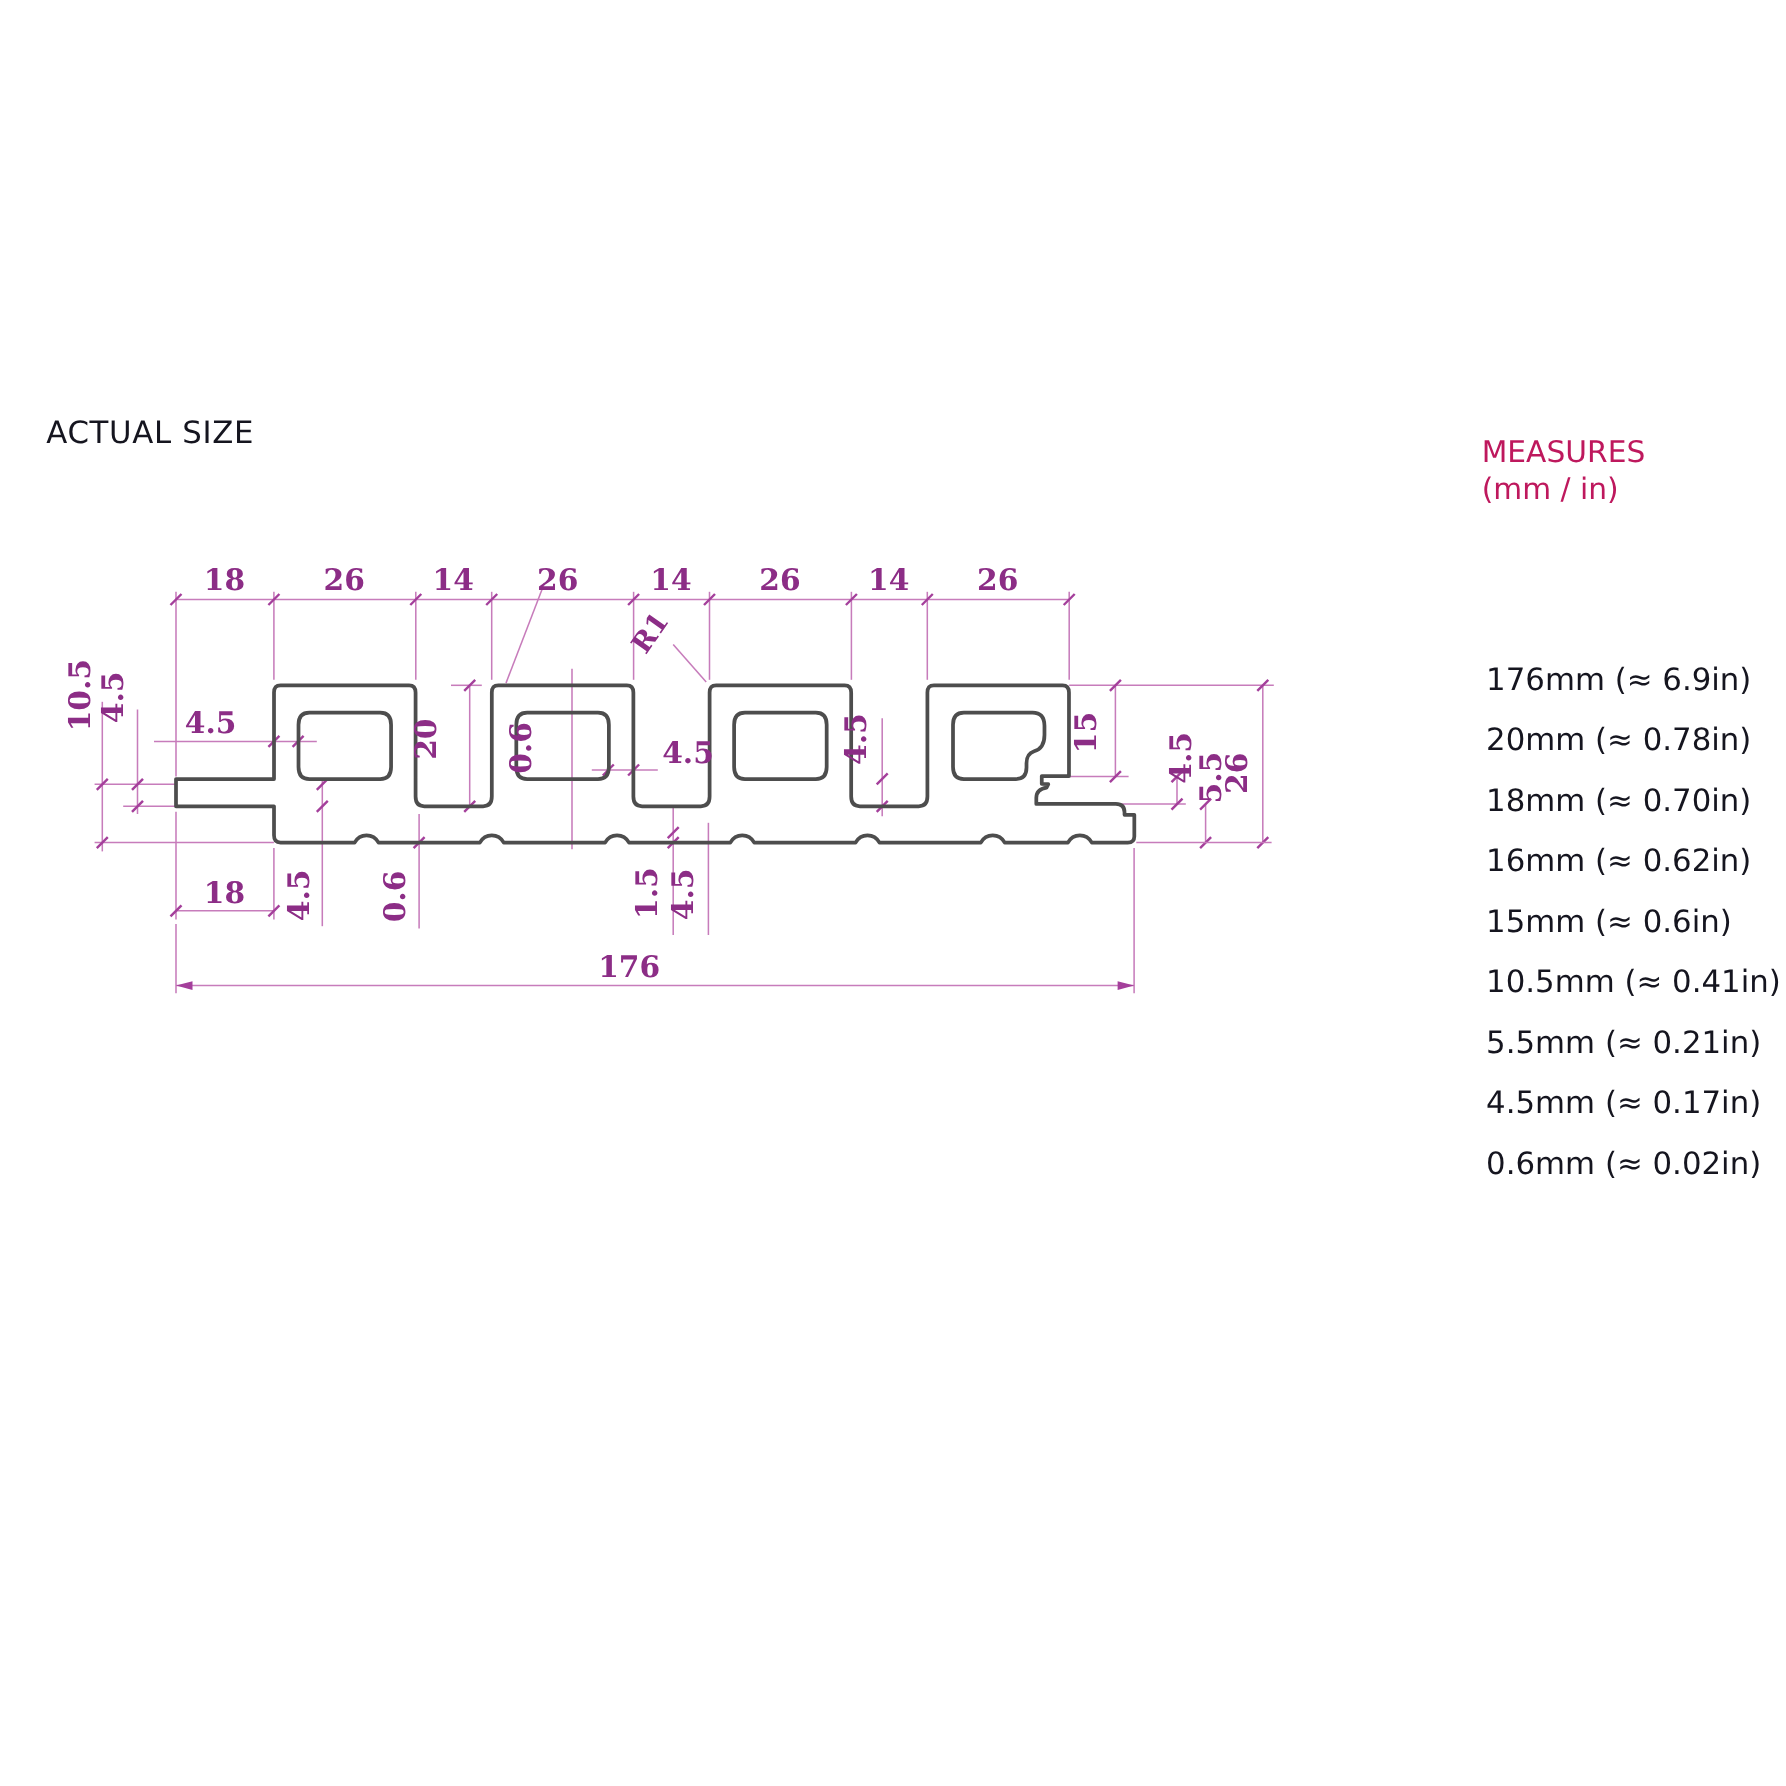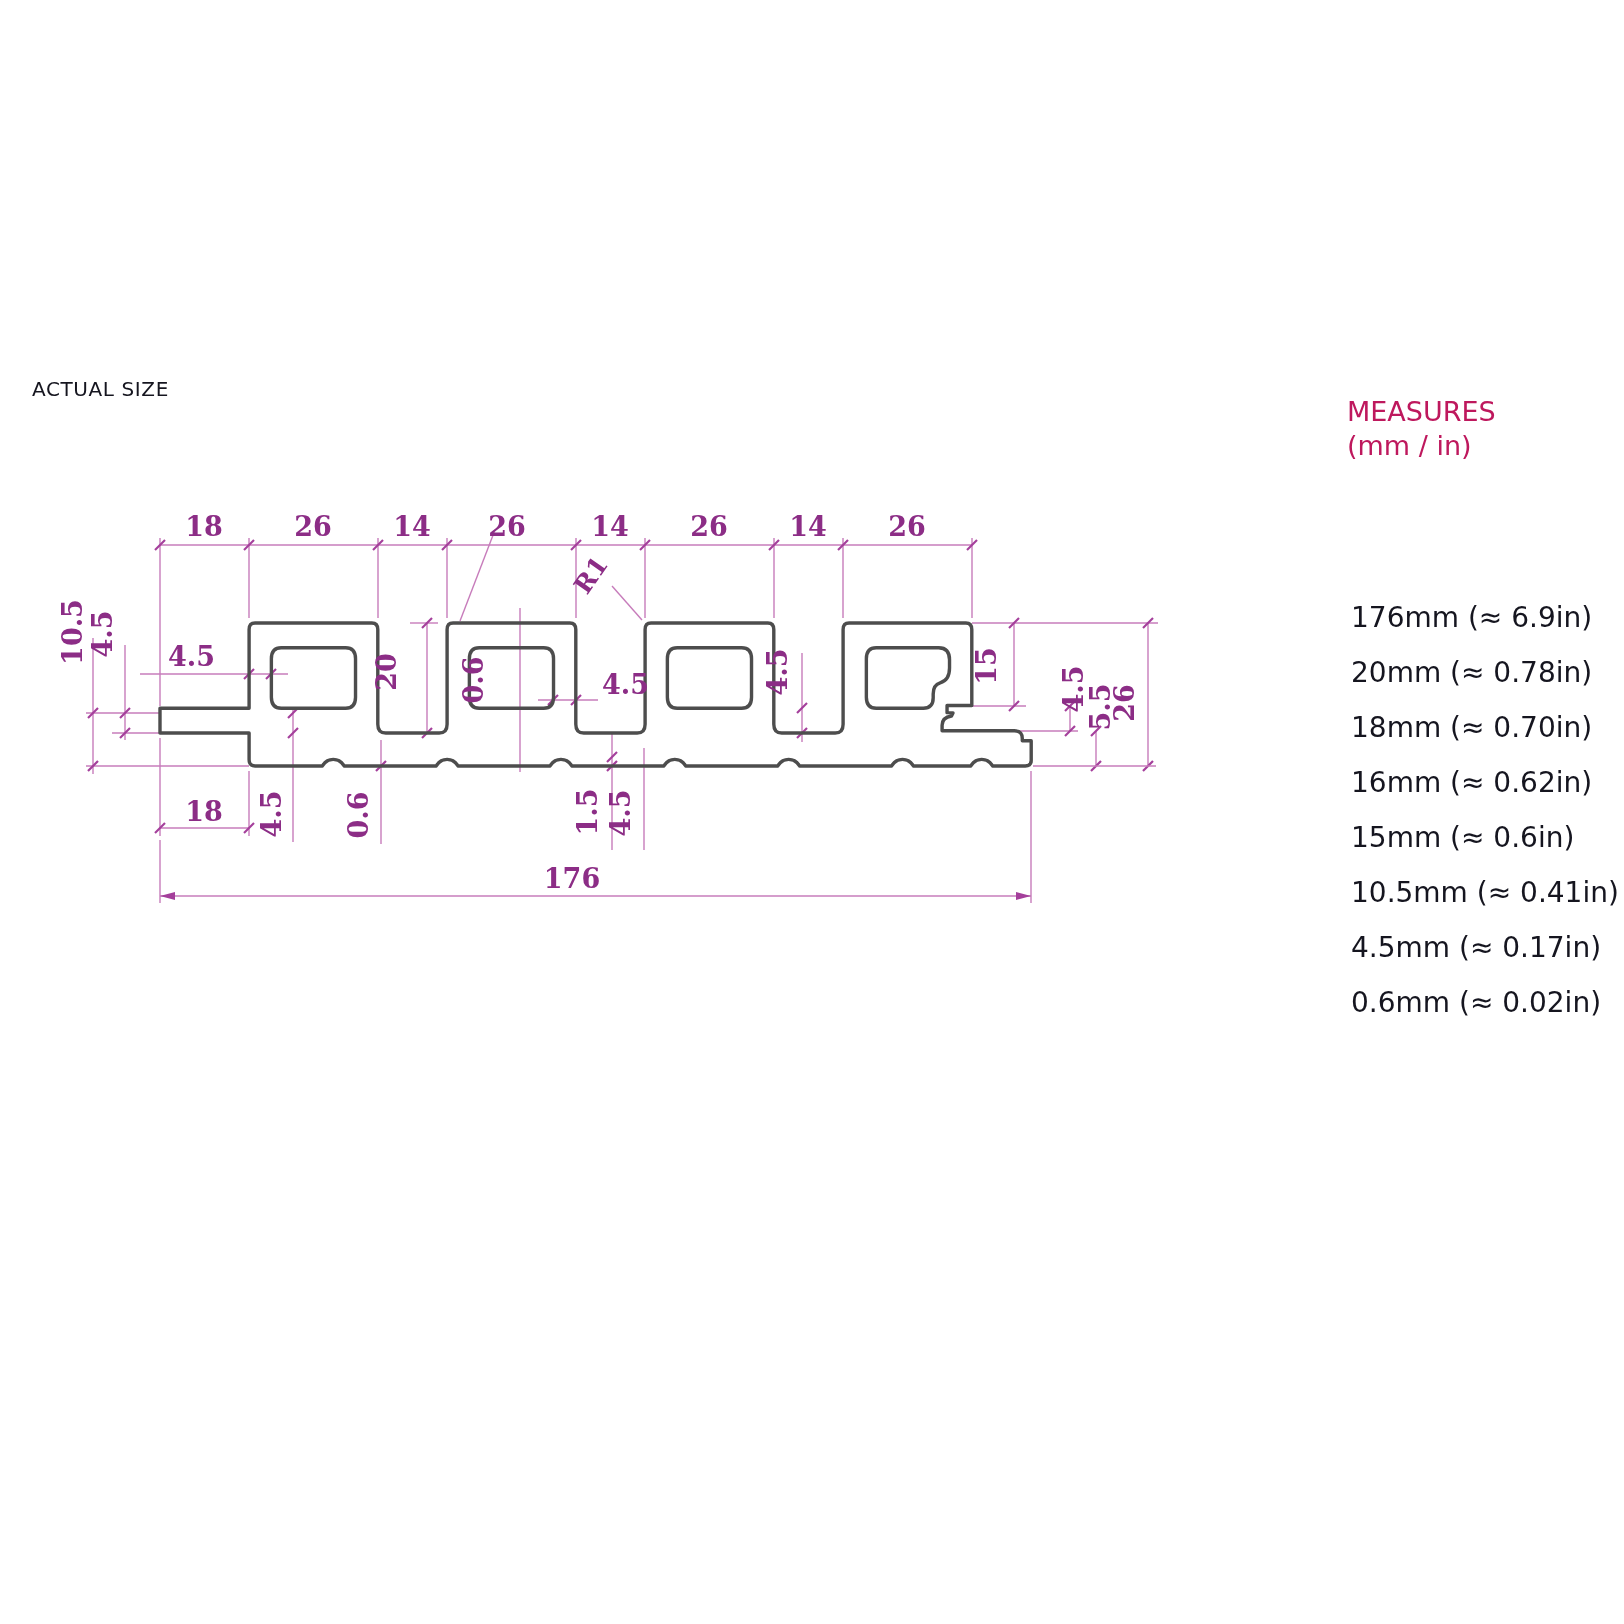--- a/index.html
+++ b/index.html
@@ -1,21 +1,21 @@
 <!DOCTYPE html>
 <html><head>
 <meta charset="utf-8">
 <style>
   html,body{margin:0;padding:0;}
   body{
     width:1624px;height:1624px;position:relative;background:#ffffff;
     font-family:"DejaVu Sans", sans-serif;color:#15151f;overflow:hidden;
   }
   .title-left{
-    position:absolute;left:32px;top:377px;font-size:20px;font-weight:500;
+    position:absolute;left:42px;top:377px;font-size:28px;font-weight:500;
     letter-spacing:0.6px;color:#15151f;
   }
   .title-right{
     position:absolute;left:1347px;top:376px;font-size:27px;font-weight:500;
     line-height:34px;color:#be185d;margin-top:19px;
   }
   .measures-list{
     position:absolute;left:1351px;top:590px;
   }
   .measure-row{
@@ -41,20 +41,21 @@
   <div>(mm / in)</div>
 </div>
 
 <div class="measures-list">
   <div class="measure-row">176mm (≈ 6.9in)</div>
   <div class="measure-row">20mm (≈ 0.78in)</div>
   <div class="measure-row">18mm (≈ 0.70in)</div>
   <div class="measure-row">16mm (≈ 0.62in)</div>
   <div class="measure-row">15mm (≈ 0.6in)</div>
   <div class="measure-row">10.5mm (≈ 0.41in)</div>
+  <div class="measure-row">5.5mm (≈ 0.21in)</div>
   <div class="measure-row">4.5mm (≈ 0.17in)</div>
   <div class="measure-row">0.6mm (≈ 0.02in)</div>
 </div>
 
 <svg style="position:absolute;left:40px;top:490px;" width="1170" height="450" viewBox="0 0 1170 450" xmlns="http://www.w3.org/2000/svg">
 
   <g>
 
     <line class="dl" x1="120" y1="55" x2="932" y2="55"></line>
 

